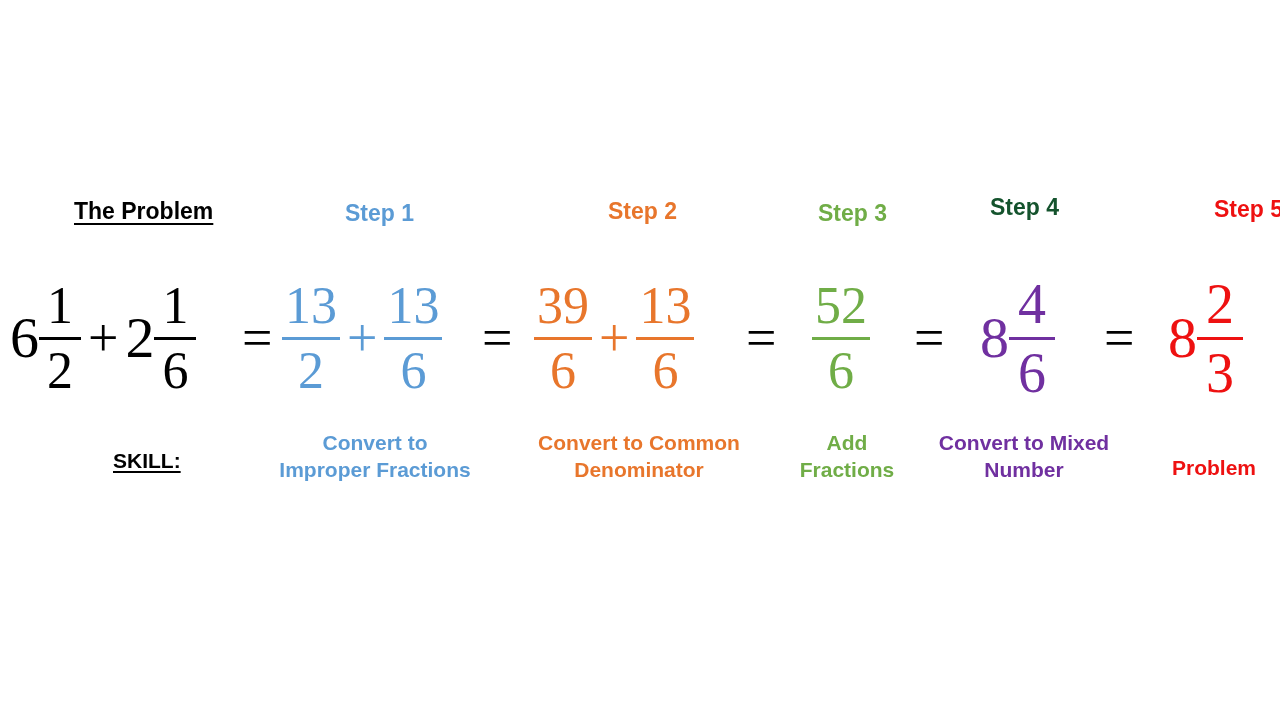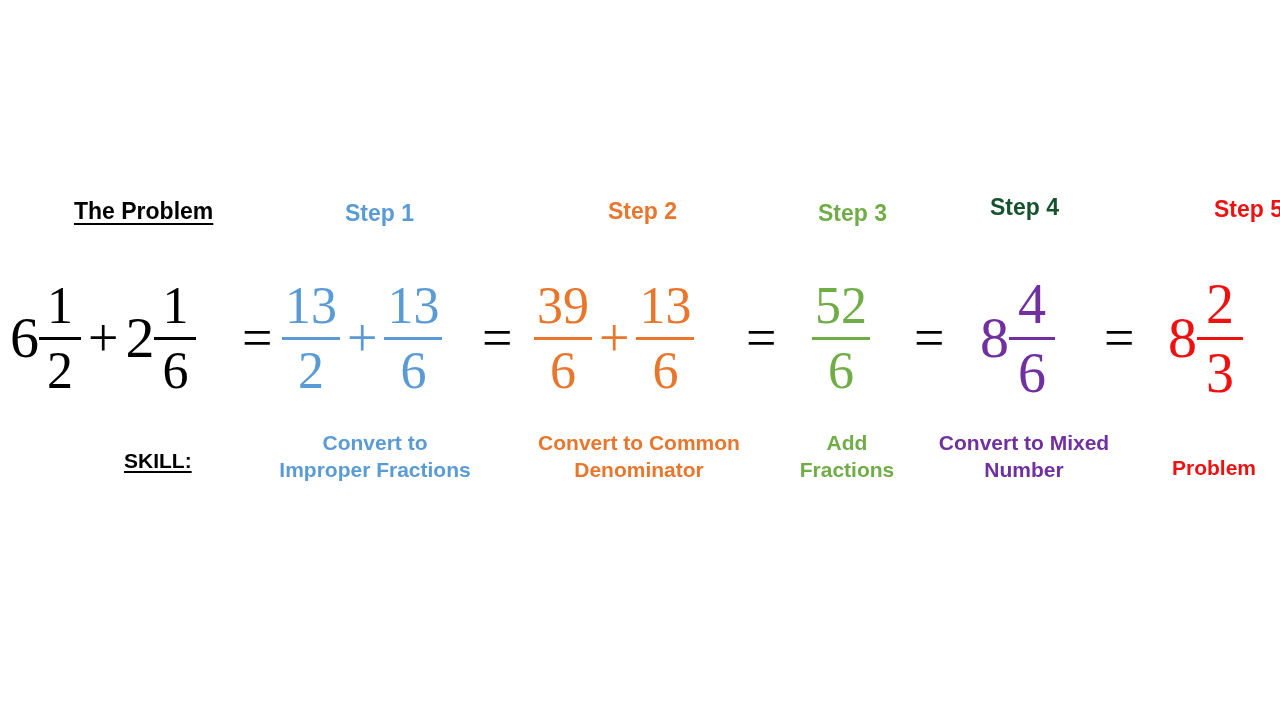--- a/index.html
+++ b/index.html
@@ -235,21 +235,21 @@
         <span class="num">2</span>
         <span class="bar" style="background:#EE1111;"></span>
         <span class="den">3</span>
       </span>
     </div>
 
   </div>
 
   <div class="skills">
 
-    <div class="skill plain" style="left:124px; top:24px;">SKILL:</div>
+    <div class="skill plain" style="left:113px; top:24px;">SKILL:</div>
 
     <div class="skill" style="left:256px; top:6px; width:238px; color:#5B9BD5;">Convert to
 Improper Fractions</div>
 
     <div class="skill" style="left:504px; top:6px; width:270px; color:#E8762C;">Convert to Common
 Denominator</div>
 
     <div class="skill" style="left:786px; top:6px; width:122px; color:#70AD47;">Add
 Fractions</div>
 

